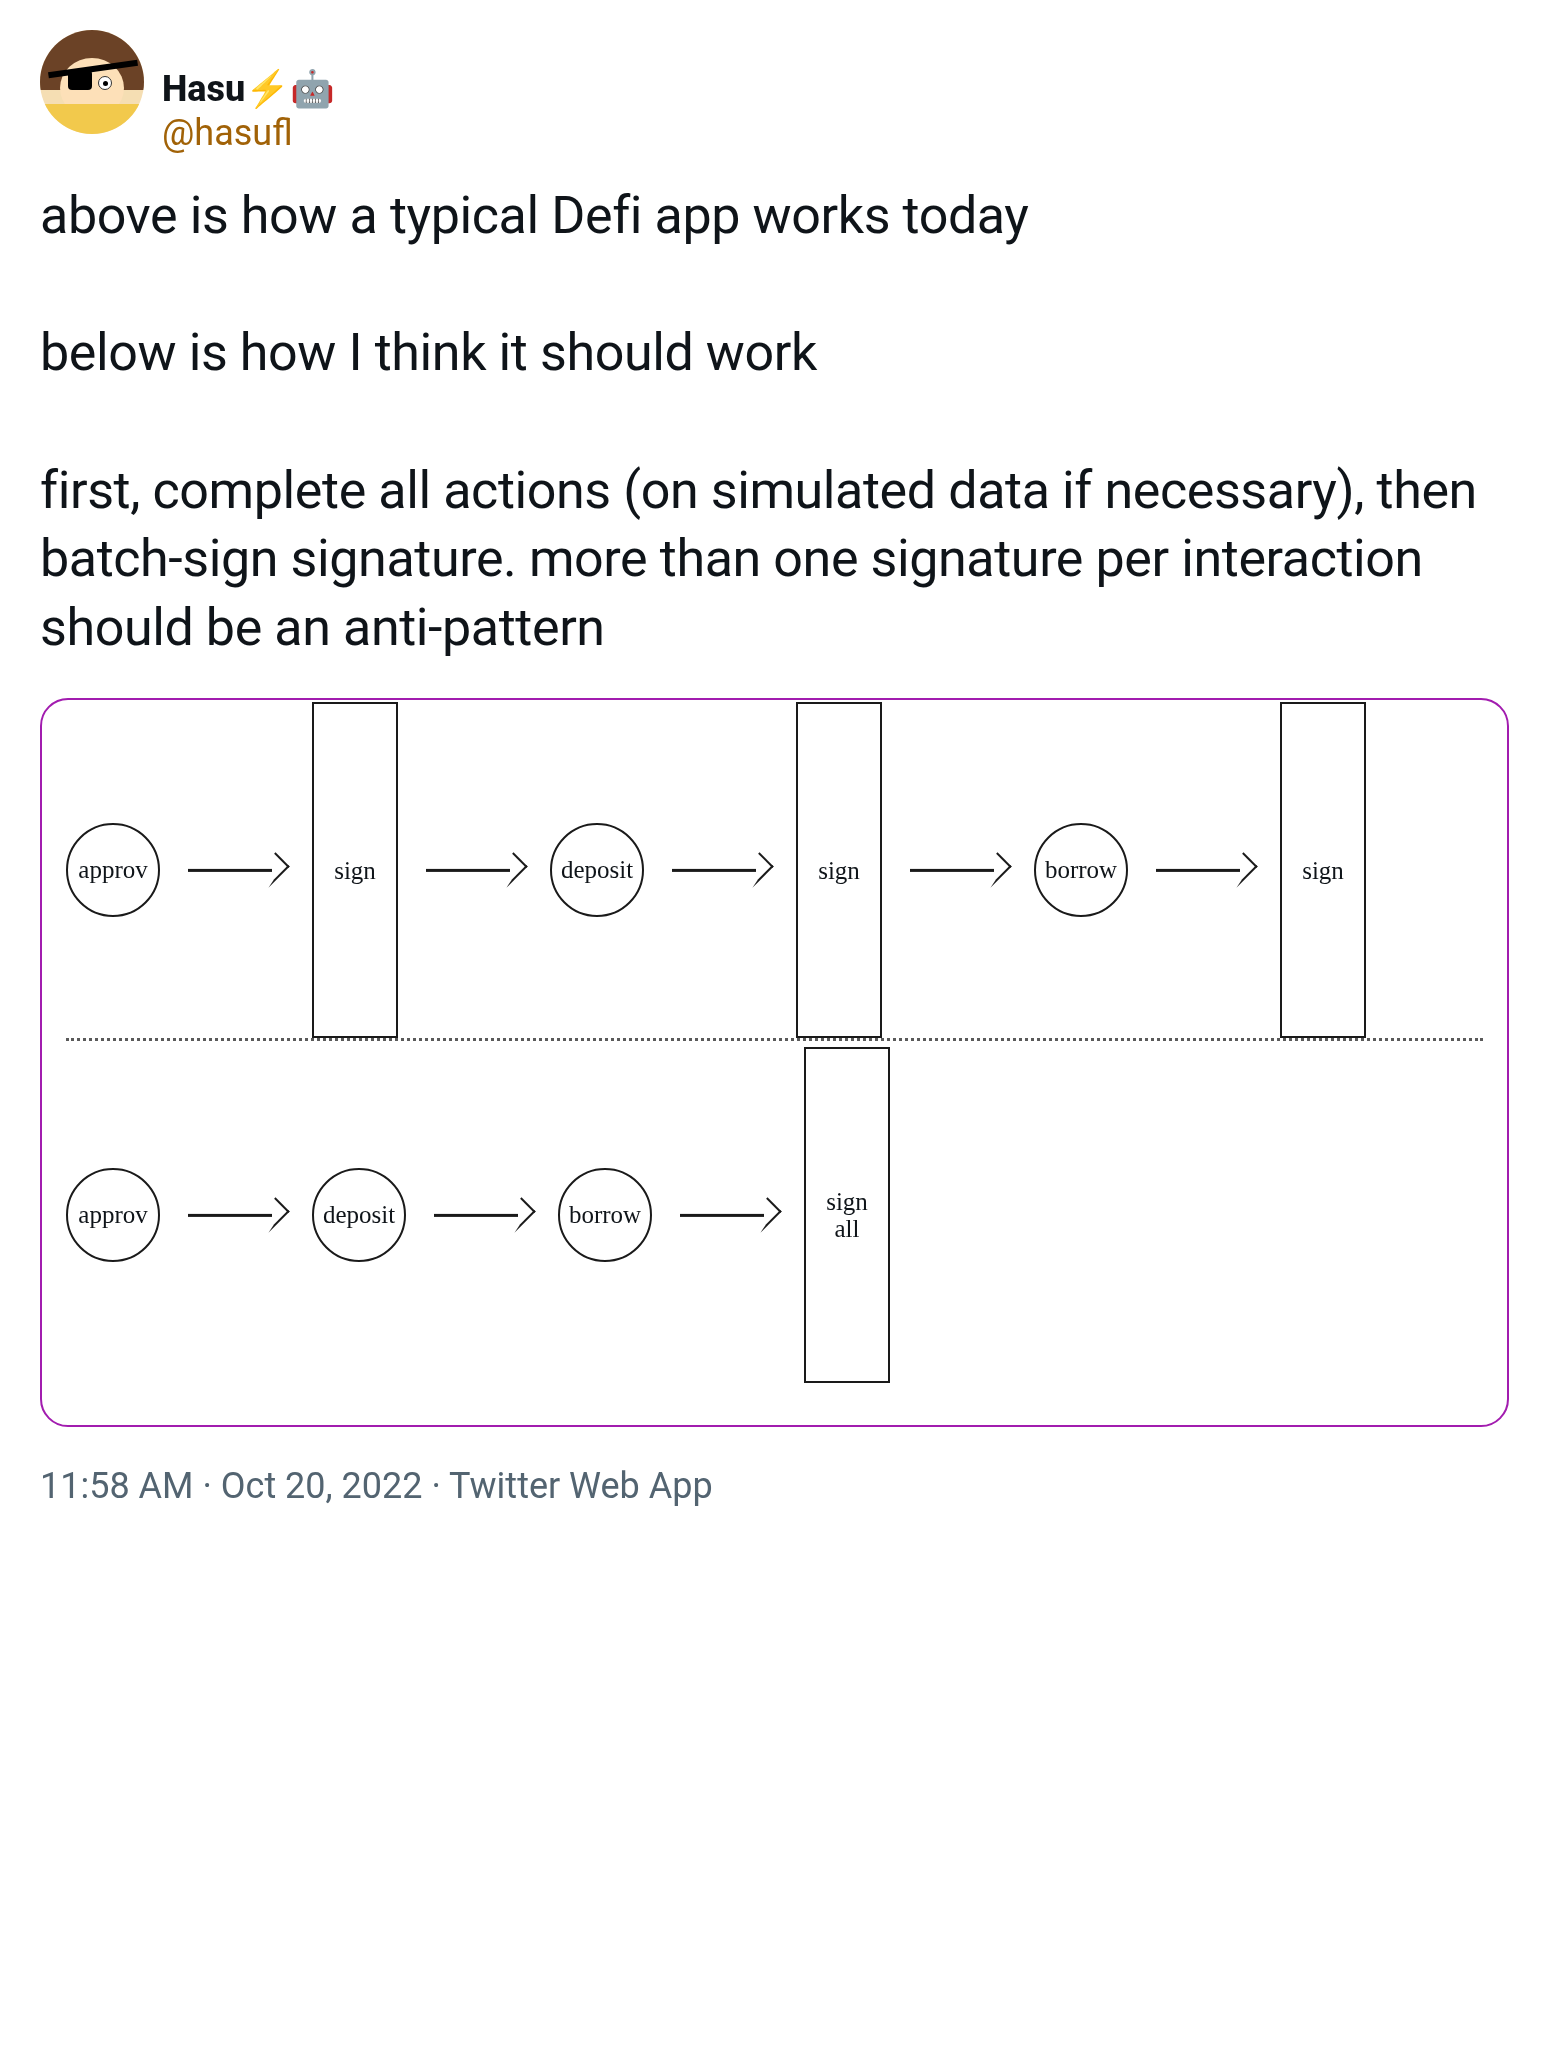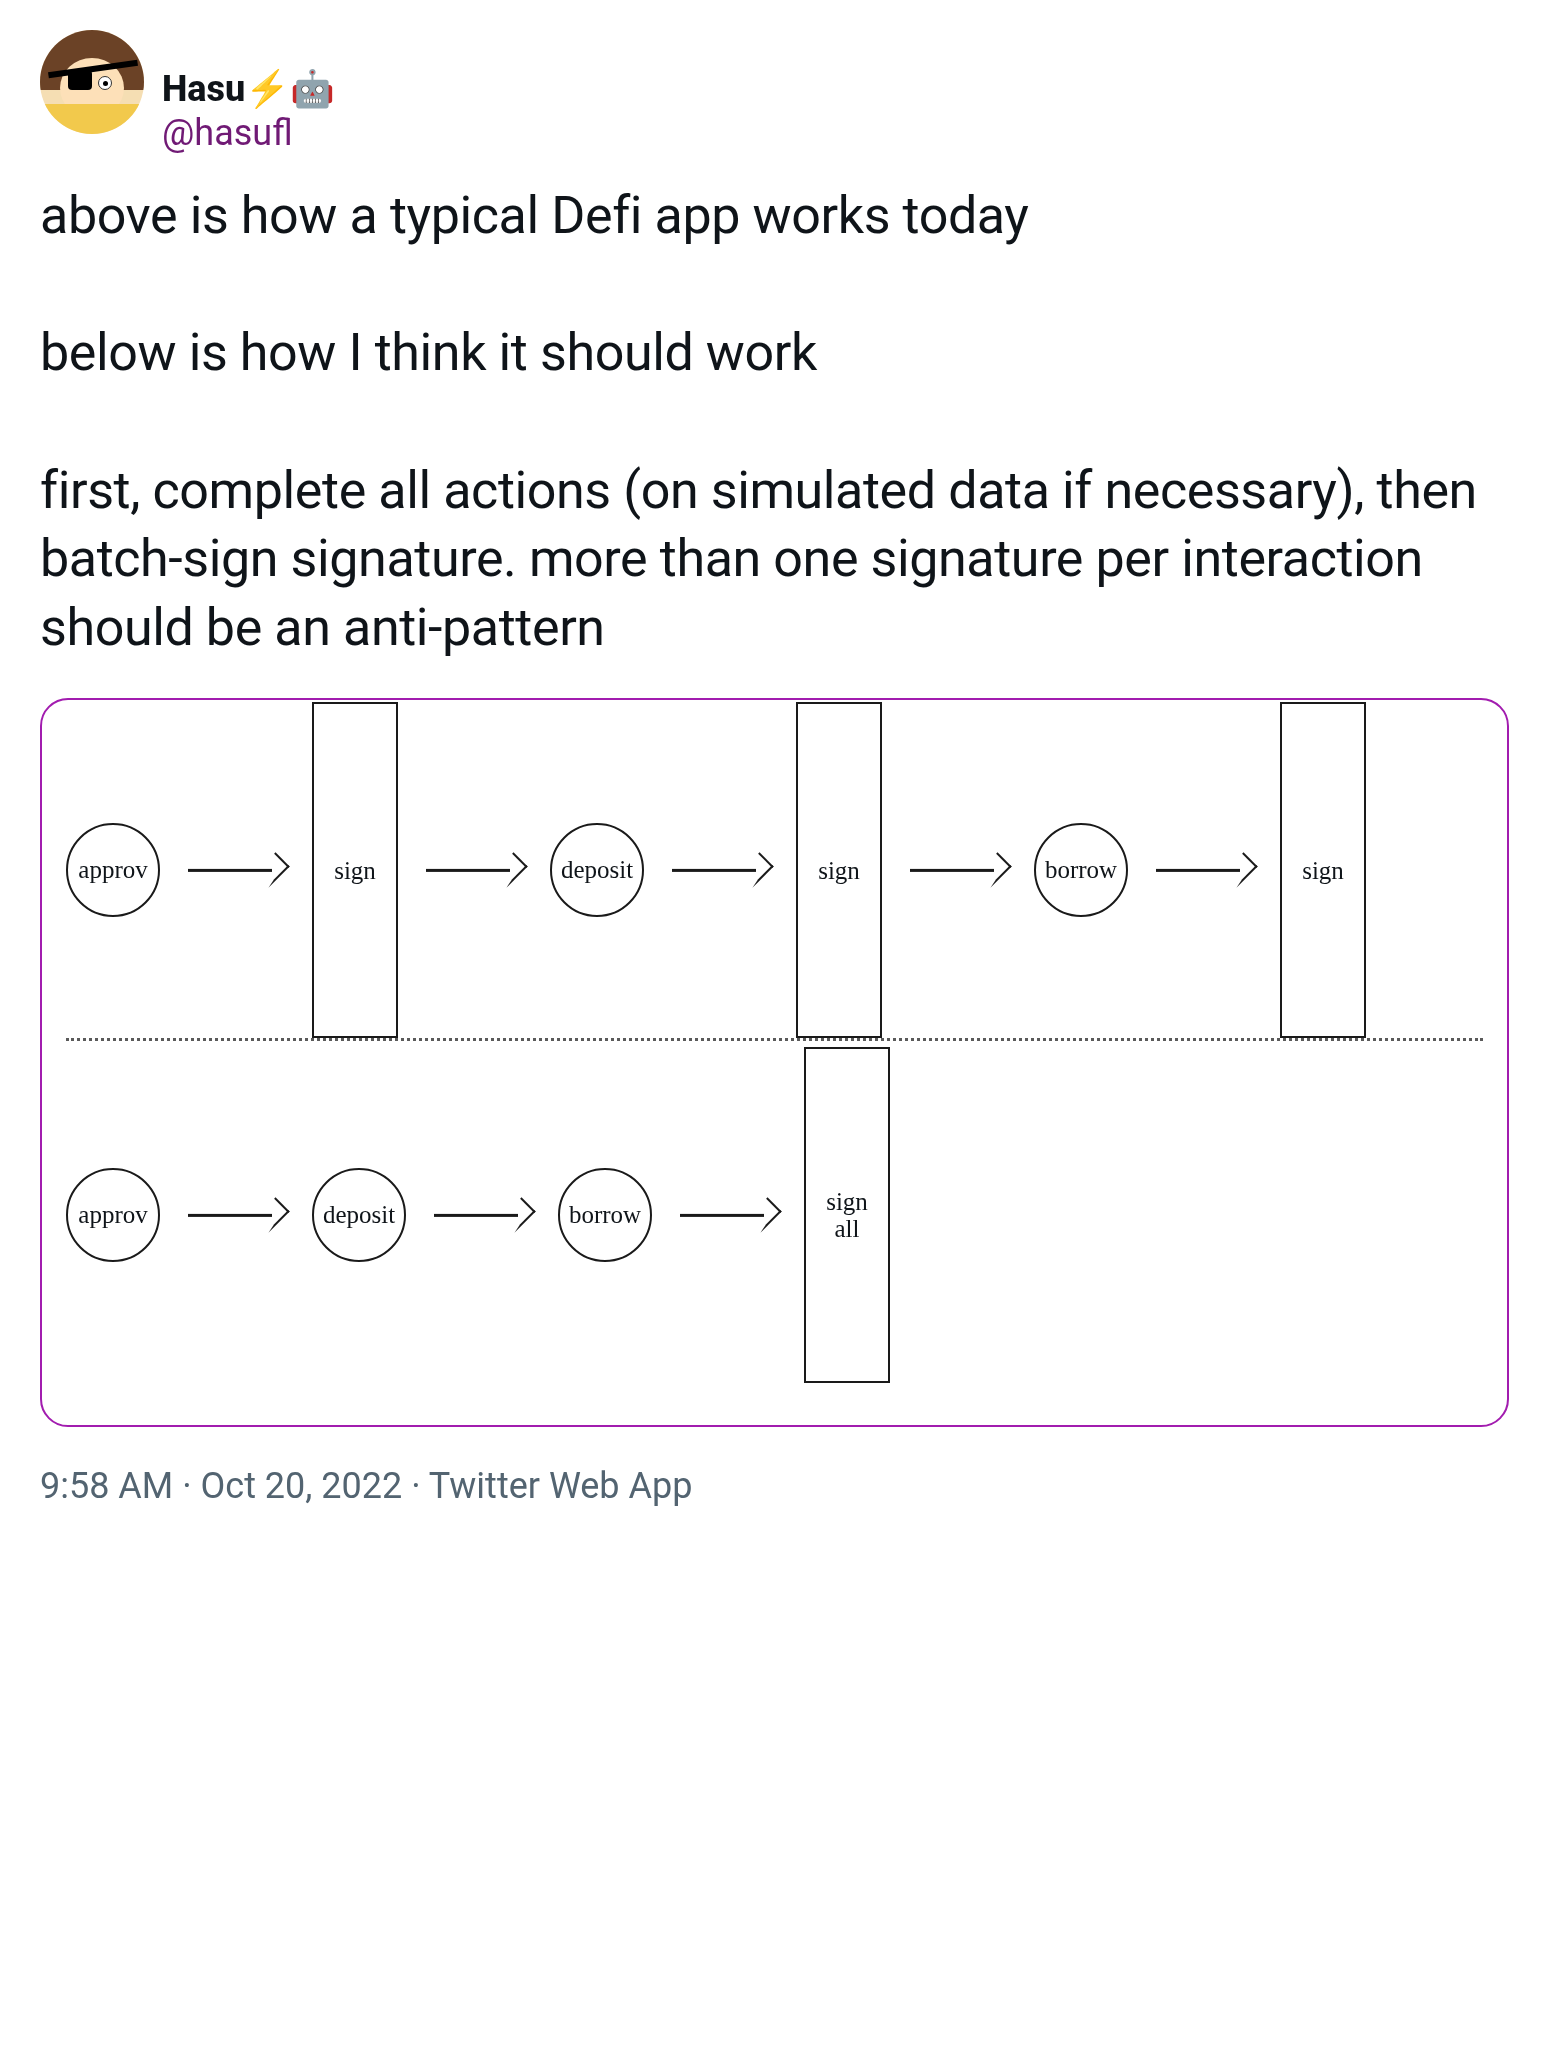--- a/index.html
+++ b/index.html
@@ -77,21 +77,21 @@
       background: #f2c94c;
     }
     .user-meta { display: flex; flex-direction: column; gap: 2px; padding-top: 6px; }
     .display-name {
       font-weight: 800;
       font-size: 36px;
       display: flex;
       align-items: center;
       margin-top: 32px;
     }
-    .handle { color: #701a75; font-size: 36px; }
+    .handle { color: #a16207; font-size: 36px; }
     .tweet-text {
       font-size: 52px;
       line-height: 1.32;
       white-space: pre-wrap;
       margin-bottom: 36px;
       letter-spacing: -0.4px;
     }
     .diagram-card {
       border: 2px solid #a21caf;
       border-radius: 28px;
@@ -221,14 +221,14 @@
       <div class="circle">deposit</div>
       <div class="arrow open"></div>
       <div class="circle">borrow</div>
       <div class="arrow open"></div>
       <div class="tallbox">sign
 all</div>
     </div>
 </div>
 
 <div class="tweet-footer">
-  <span>9:58 AM</span><span> · </span><span>Oct 20, 2022</span><span> · </span><span>Twitter Web App</span>
+  <span>11:58 AM</span><span> · </span><span>Oct 20, 2022</span><span> · </span><span>Twitter Web App</span>
 </div>
 
 </body></html>

